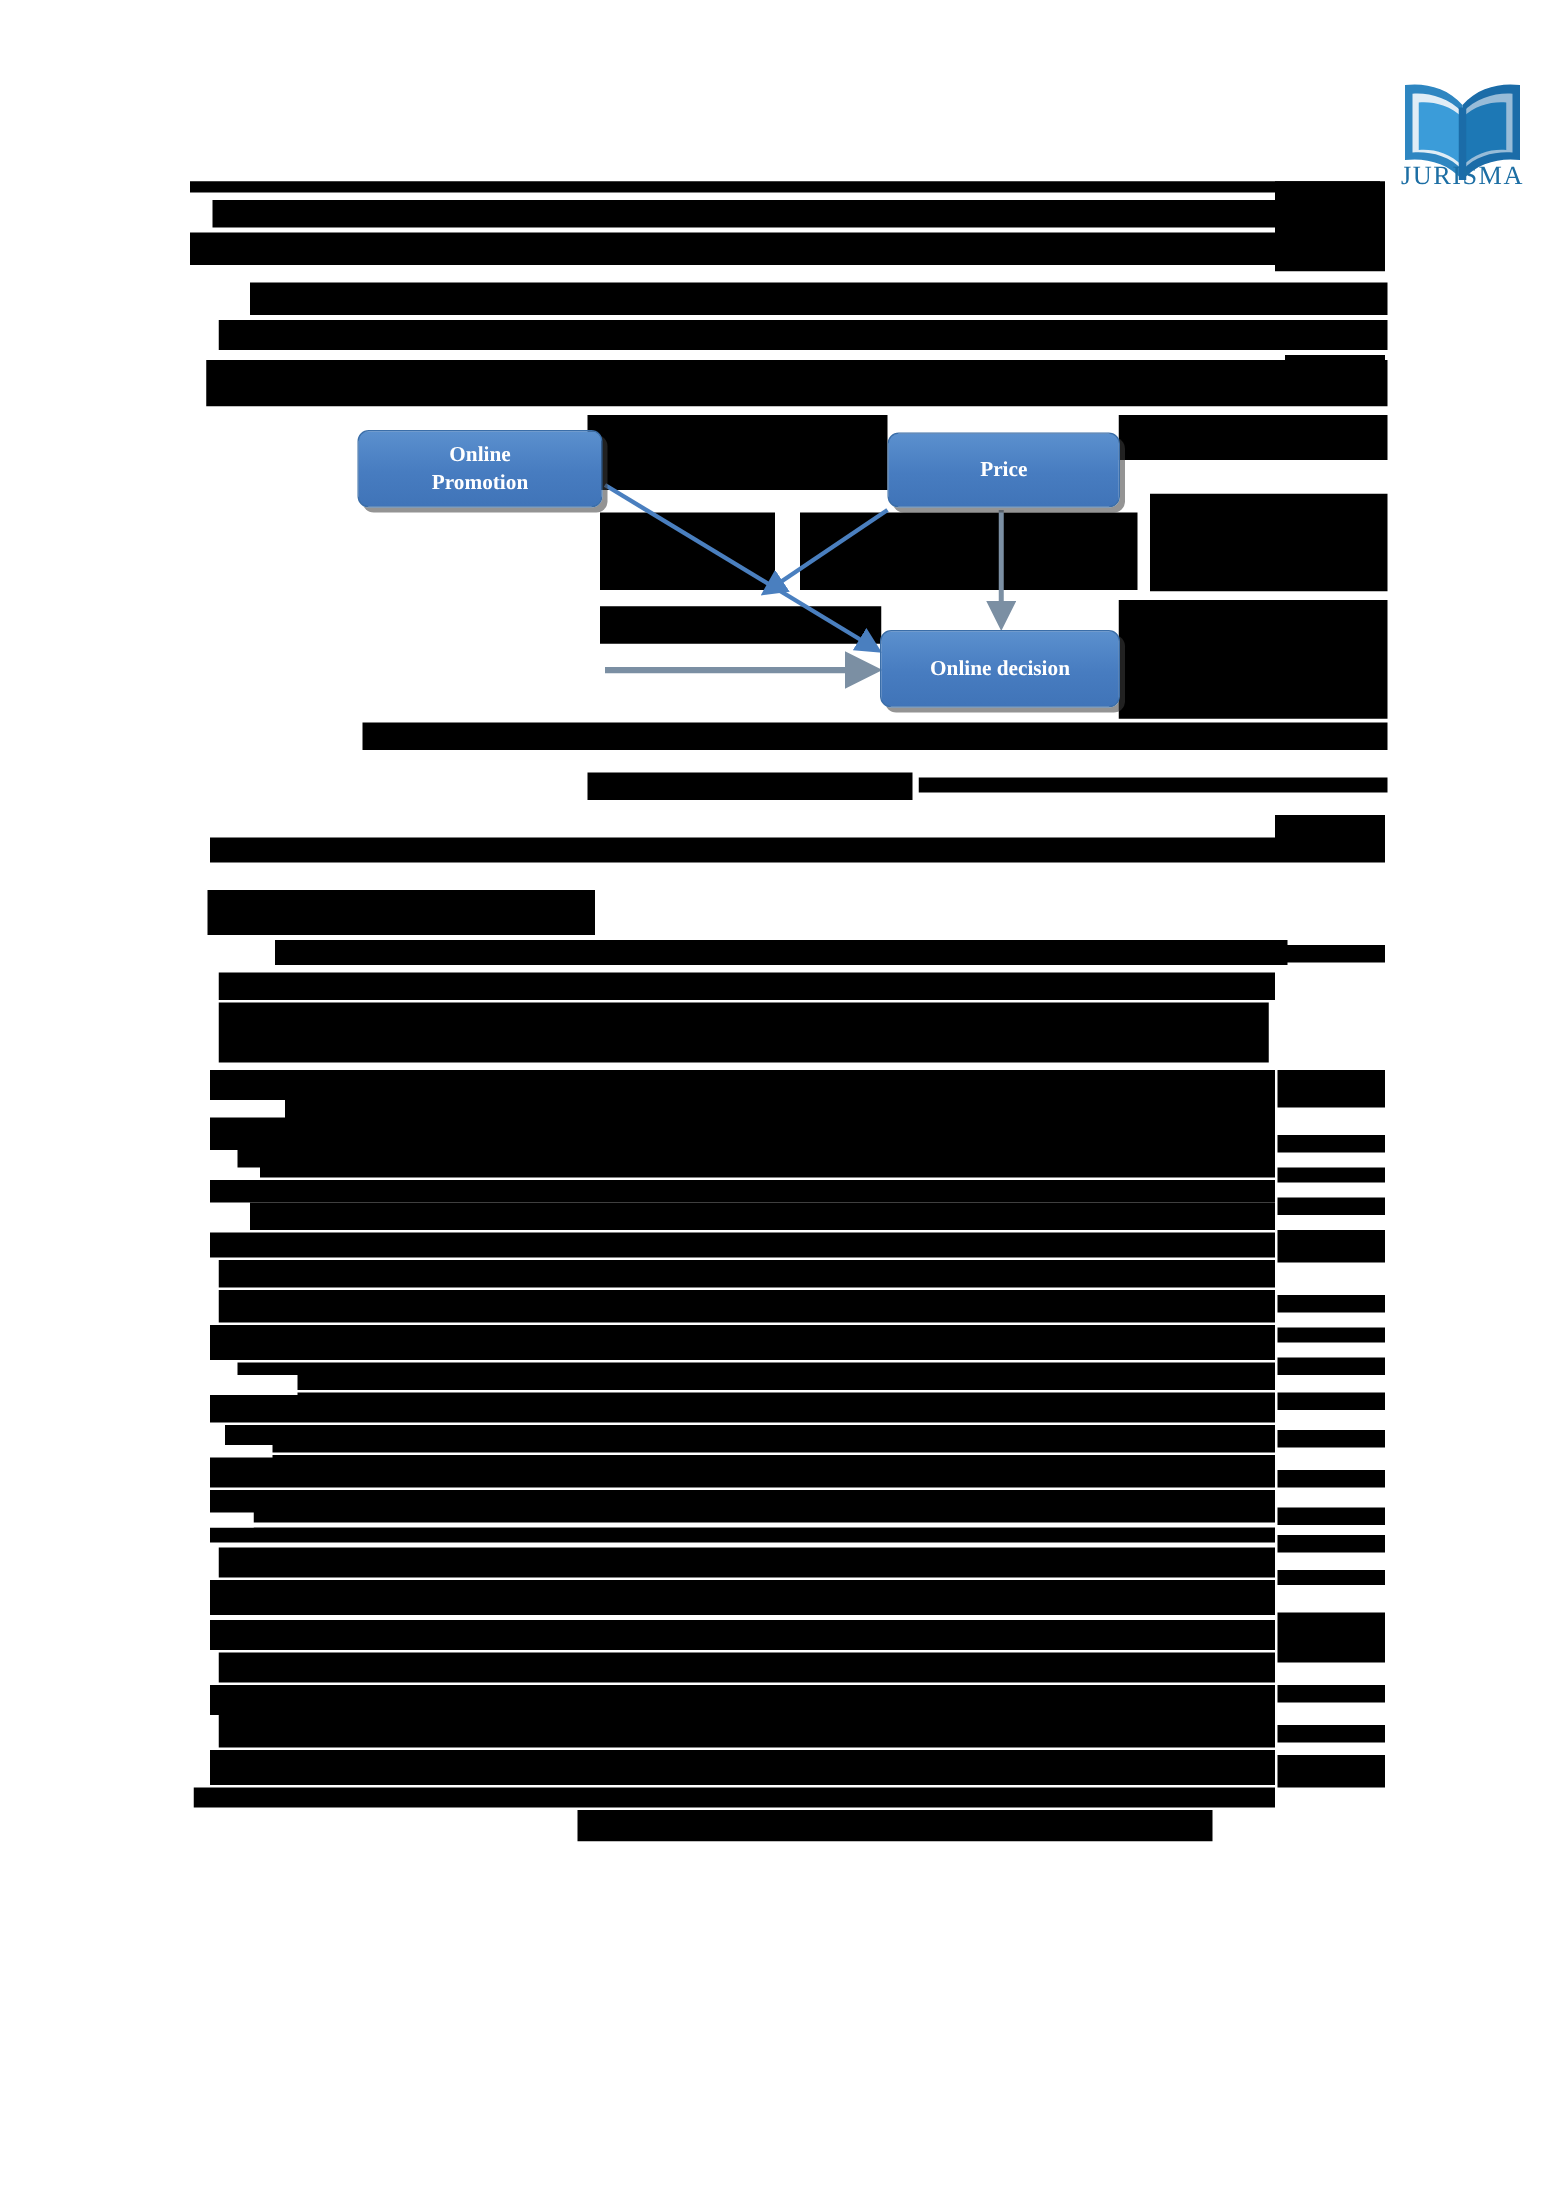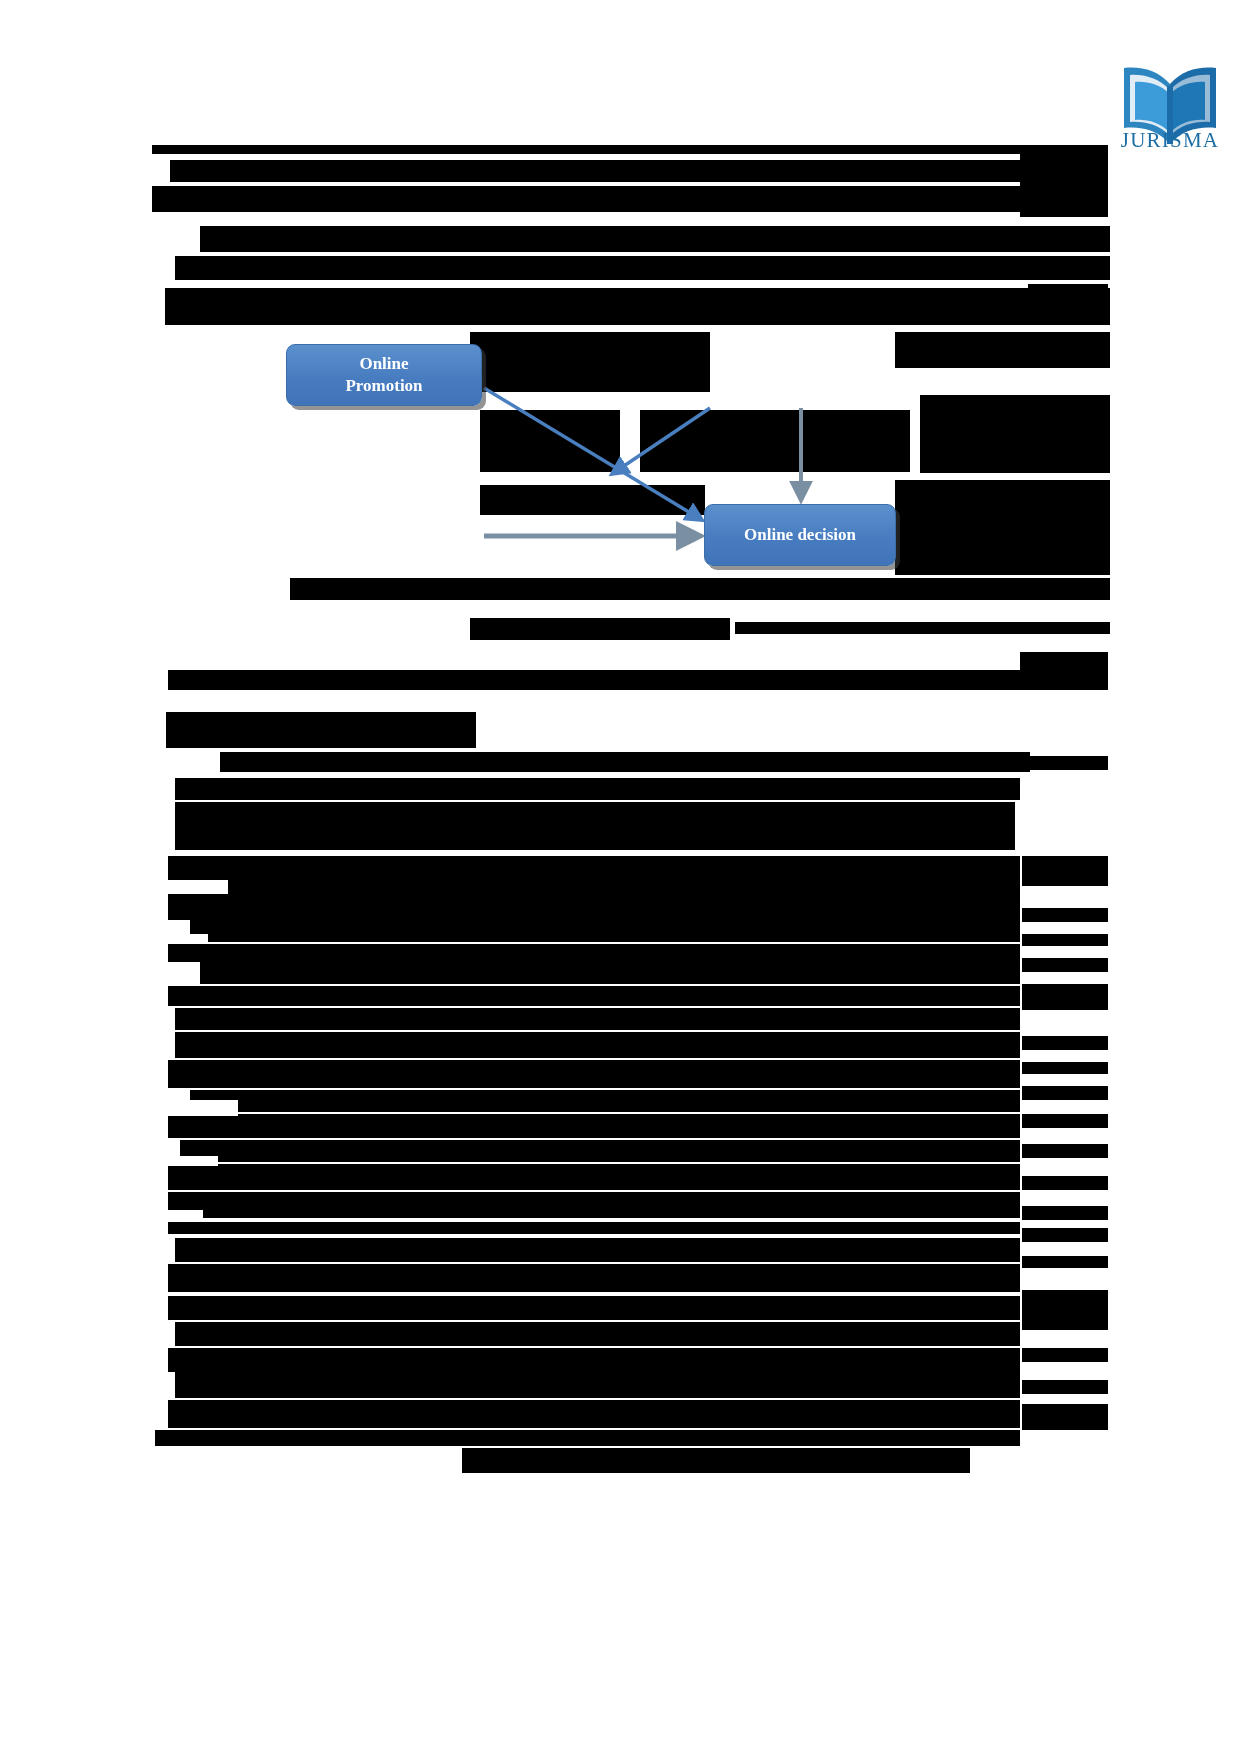--- a/index.html
+++ b/index.html
@@ -165,20 +165,23 @@
       <line x1="214" y1="204" x2="430" y2="204" stroke="#7b8fa3" stroke-width="5" marker-end="url(#ah2)"></line>
     </svg>
 
     <div class="node n-online">
       <span>
         <span>Online</span><br>
         <span>Promotion</span>
       </span>
     </div>
 
+    <div class="node n-price">
+      <span>Price</span>
+    </div>
 
 
     <div class="node n-buy">
       <span>Online decision</span>
     </div>
   </div>
 
   <div class="footer-bar"></div>
 
 </div>

